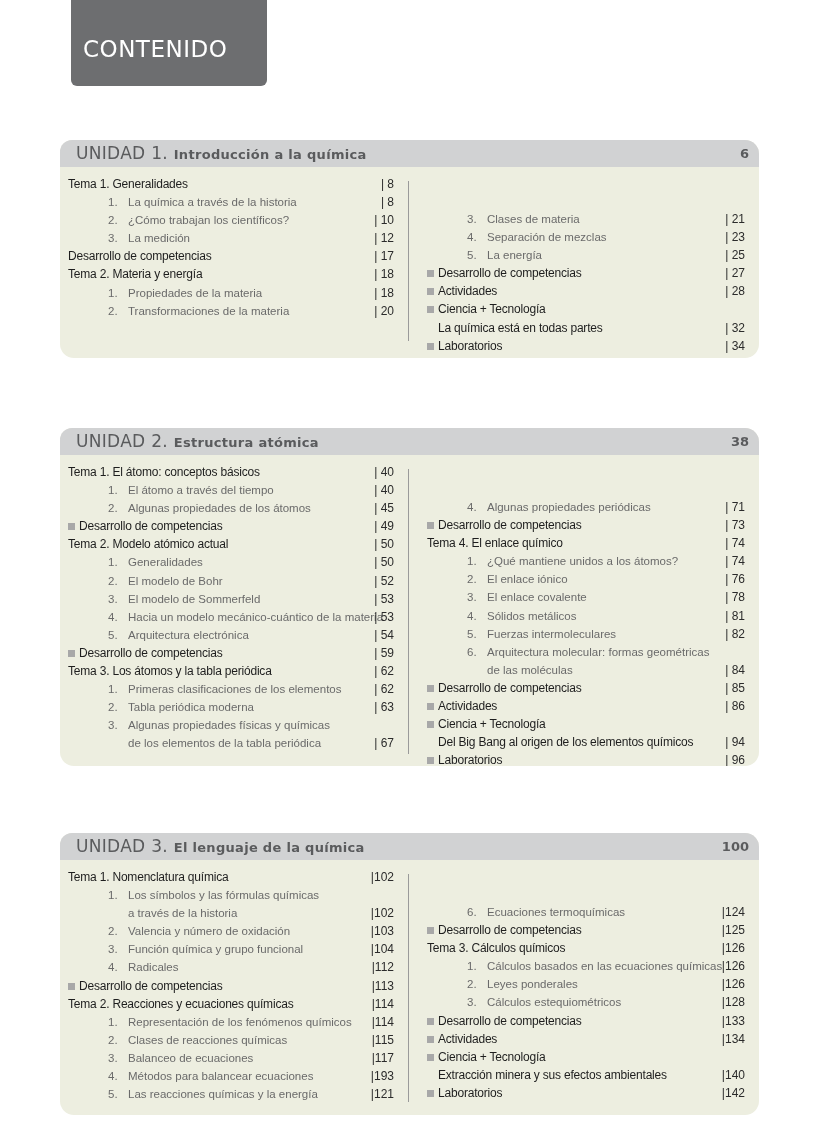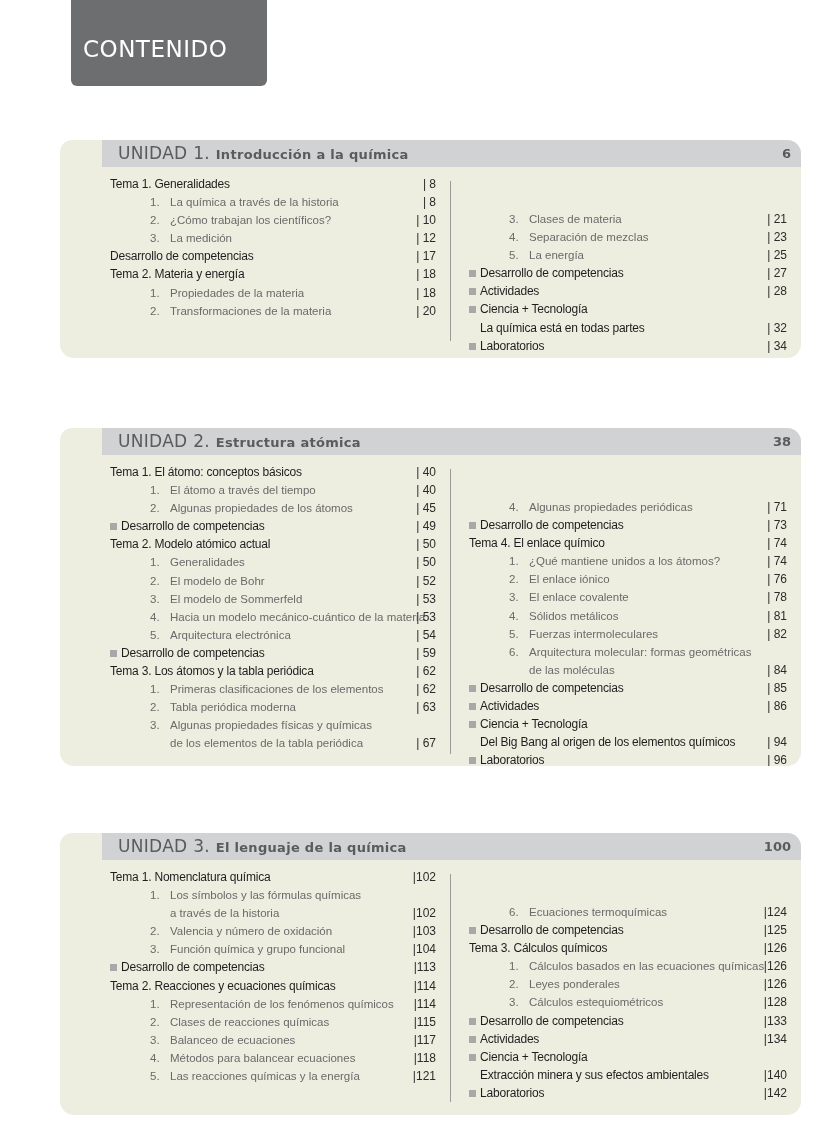--- a/index.html
+++ b/index.html
@@ -3,21 +3,21 @@
 <meta charset="utf-8">
 <style>
   html, body { margin: 0; padding: 0; background: #ffffff; }
   body { width: 828px; height: 1143px; position: relative; overflow: hidden;
          font-family: "Liberation Sans Narrow", "Liberation Sans", sans-serif; color: #2b2b2b; }
   .title-tab { position: absolute; left: 71px; top: 0; width: 196px; height: 86px;
                background: #6d6e70; border-radius: 0 0 6px 6px; }
   .title-tab span { position: absolute; left: 12px; top: 36px; font-family: "DejaVu Sans", sans-serif;
                     font-size: 23px; color: #ffffff; letter-spacing: 0.5px; }
   .unit { position: absolute; left: 60px; width: 699px; background: #edeee0;
-          border-radius: 12px 14px 14px 14px; overflow: hidden; padding-left: 42px; }
+          border-radius: 12px 14px 14px 14px; overflow: hidden; }
   .unit-head { height: 27px; background: #d1d2d3; position: relative; }
   .unit-head .u-label { position: absolute; left: 16px; top: 3px; font-family: "DejaVu Sans", sans-serif;
                         font-size: 17px; color: #5a5b5d; letter-spacing: 0.3px; }
   .unit-head .u-label b { font-weight: normal; }
   .unit-head .u-title { font-family: "DejaVu Sans", sans-serif; font-size: 13px; font-weight: bold; color: #5a5b5d; }
   .unit-head .u-page { position: absolute; right: 10px; top: 6px; font-family: "DejaVu Sans", sans-serif;
                        font-size: 13px; font-weight: bold; color: #5a5b5d; }
   .cols { position: relative; }
   .col { position: absolute; top: 8px; }
   .col.left { left: 8px; width: 326px; }
@@ -288,20 +288,24 @@
           <span class="pg">|102</span>
         </div>
         <div class="row sub">
           <span class="txt"><span class="num">2.</span><span>Valencia y número de oxidación</span></span>
           <span class="pg">|103</span>
         </div>
         <div class="row sub">
           <span class="txt"><span class="num">3.</span><span>Función química y grupo funcional</span></span>
           <span class="pg">|104</span>
         </div>
+        <div class="row sub">
+          <span class="txt"><span class="num">4.</span><span>Radicales</span></span>
+          <span class="pg">|112</span>
+        </div>
         <div class="row main bullet">
           <span class="sq"></span>
           <span class="txt">Desarrollo de competencias</span>
           <span class="pg">|113</span>
         </div>
         <div class="row main">
           <span class="txt">Tema 2. Reacciones y ecuaciones químicas</span>
           <span class="pg">|114</span>
         </div>
         <div class="row sub">
@@ -311,21 +315,21 @@
         <div class="row sub">
           <span class="txt"><span class="num">2.</span><span>Clases de reacciones químicas</span></span>
           <span class="pg">|115</span>
         </div>
         <div class="row sub">
           <span class="txt"><span class="num">3.</span><span>Balanceo de ecuaciones</span></span>
           <span class="pg">|117</span>
         </div>
         <div class="row sub">
           <span class="txt"><span class="num">4.</span><span>Métodos para balancear ecuaciones</span></span>
-          <span class="pg">|118</span>
+          <span class="pg">|193</span>
         </div>
         <div class="row sub">
           <span class="txt"><span class="num">5.</span><span>Las reacciones químicas y la energía</span></span>
           <span class="pg">|121</span>
         </div>
       </div>
     <div class="divider" style="height:228px;"></div>
     <div class="col right">
         <div class="row sub">
           <span class="txt"><span class="num">6.</span><span>Ecuaciones termoquímicas</span></span>

